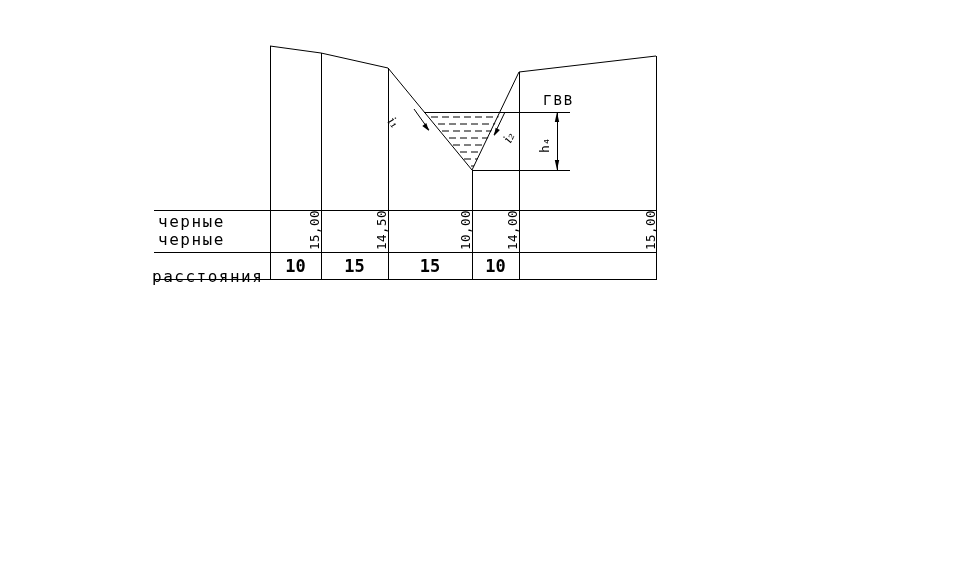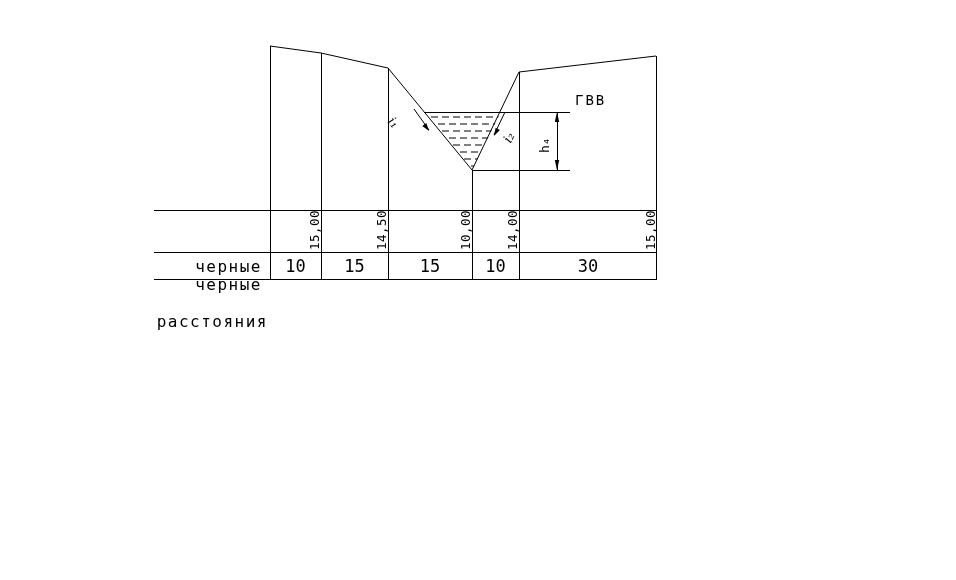--- a/index.html
+++ b/index.html
@@ -5,22 +5,22 @@
   html,body{margin:0;padding:0;background:#ffffff;}
   #canvas{position:relative;width:956px;height:580px;background:#ffffff;overflow:hidden;
           font-family:"DejaVu Sans Mono", monospace;color:#000;}
   svg{position:absolute;left:0;top:0;}
   .ln{stroke:#000;stroke-width:1;fill:none;}
   .crisp{shape-rendering:crispEdges;}
   .hatch{stroke:#000;stroke-width:1;stroke-dasharray:7 4;}
   .arrowhead{fill:#000;stroke:none;}
   .txt{position:absolute;white-space:nowrap;color:#000;}
   .lbl{font-size:16px;letter-spacing:1.5px;}
-  .lblc{text-align:right;margin-top:45px;}
-  .num{font-size:17px;text-align:center;}
+  .lblc{text-align:left;}
+  .num{font-size:17px;text-align:center;font-weight:bold;}
   .elev{font-size:12.5px;line-height:13px;letter-spacing:0.5px;
         transform-origin:0 0;transform:rotate(-90deg);}
   .gvv{font-size:14px;letter-spacing:2px;}
   .hdim{font-size:13px;line-height:13px;transform-origin:0 0;transform:rotate(-90deg);}
   .slope{font-size:13px;font-style:italic;font-family:"DejaVu Serif", serif;}
   .slope-l{transform-origin:0 0;transform:rotate(48deg);}
   .slope-r{transform-origin:0 0;transform:rotate(-62deg);}
 </style>
 </head>
 <body>
@@ -76,21 +76,21 @@
       <line class="ln" x1="414" y1="109" x2="429" y2="130"></line>
       <polygon class="arrowhead" points="429,131 422.3,126.1 426.3,123.1"></polygon>
     </g>
 
     <g>
       <line class="ln" x1="505" y1="112" x2="494" y2="135"></line>
       <polygon class="arrowhead" points="494,136 495.6,127.7 499.9,130.0"></polygon>
     </g>
   </svg>
 
-  <div class="txt gvv" style="left:543px;top:92px;margin-left:32px;">ГВВ</div>
+  <div class="txt gvv" style="left:543px;top:92px;">ГВВ</div>
 
   <div class="txt hdim" style="left:538px;top:153px;">h₄</div>
 
   <div class="txt slope slope-l" style="left:396px;top:114px;">i₁</div>
 
   <div class="txt slope slope-r" style="left:500px;top:138px;">i₂</div>
 
   <div class="txt lbl lblc" style="left:158px;top:212px;width:104px;">черные</div>
   <div class="txt lbl lblc" style="left:158px;top:230px;width:104px;">черные</div>
   <div class="txt lbl lblc" style="left:152px;top:267px;width:116px;">расстояния</div>
@@ -98,15 +98,14 @@
   <div class="txt elev" style="left:308px;top:250px;">15,00</div>
   <div class="txt elev" style="left:375px;top:250px;">14,50</div>
   <div class="txt elev" style="left:459px;top:250px;">10,00</div>
   <div class="txt elev" style="left:506px;top:250px;">14,00</div>
   <div class="txt elev" style="left:644px;top:250px;">15,00</div>
 
   <div class="txt num" style="left:270px;top:256px;width:51px;">10</div>
   <div class="txt num" style="left:321px;top:256px;width:67px;">15</div>
   <div class="txt num" style="left:388px;top:256px;width:84px;">15</div>
   <div class="txt num" style="left:472px;top:256px;width:47px;">10</div>
-  <div class="txt num" style="left:519px;top:256px;width:138px;">30</div>
 
 </div>
 
 </body></html>

